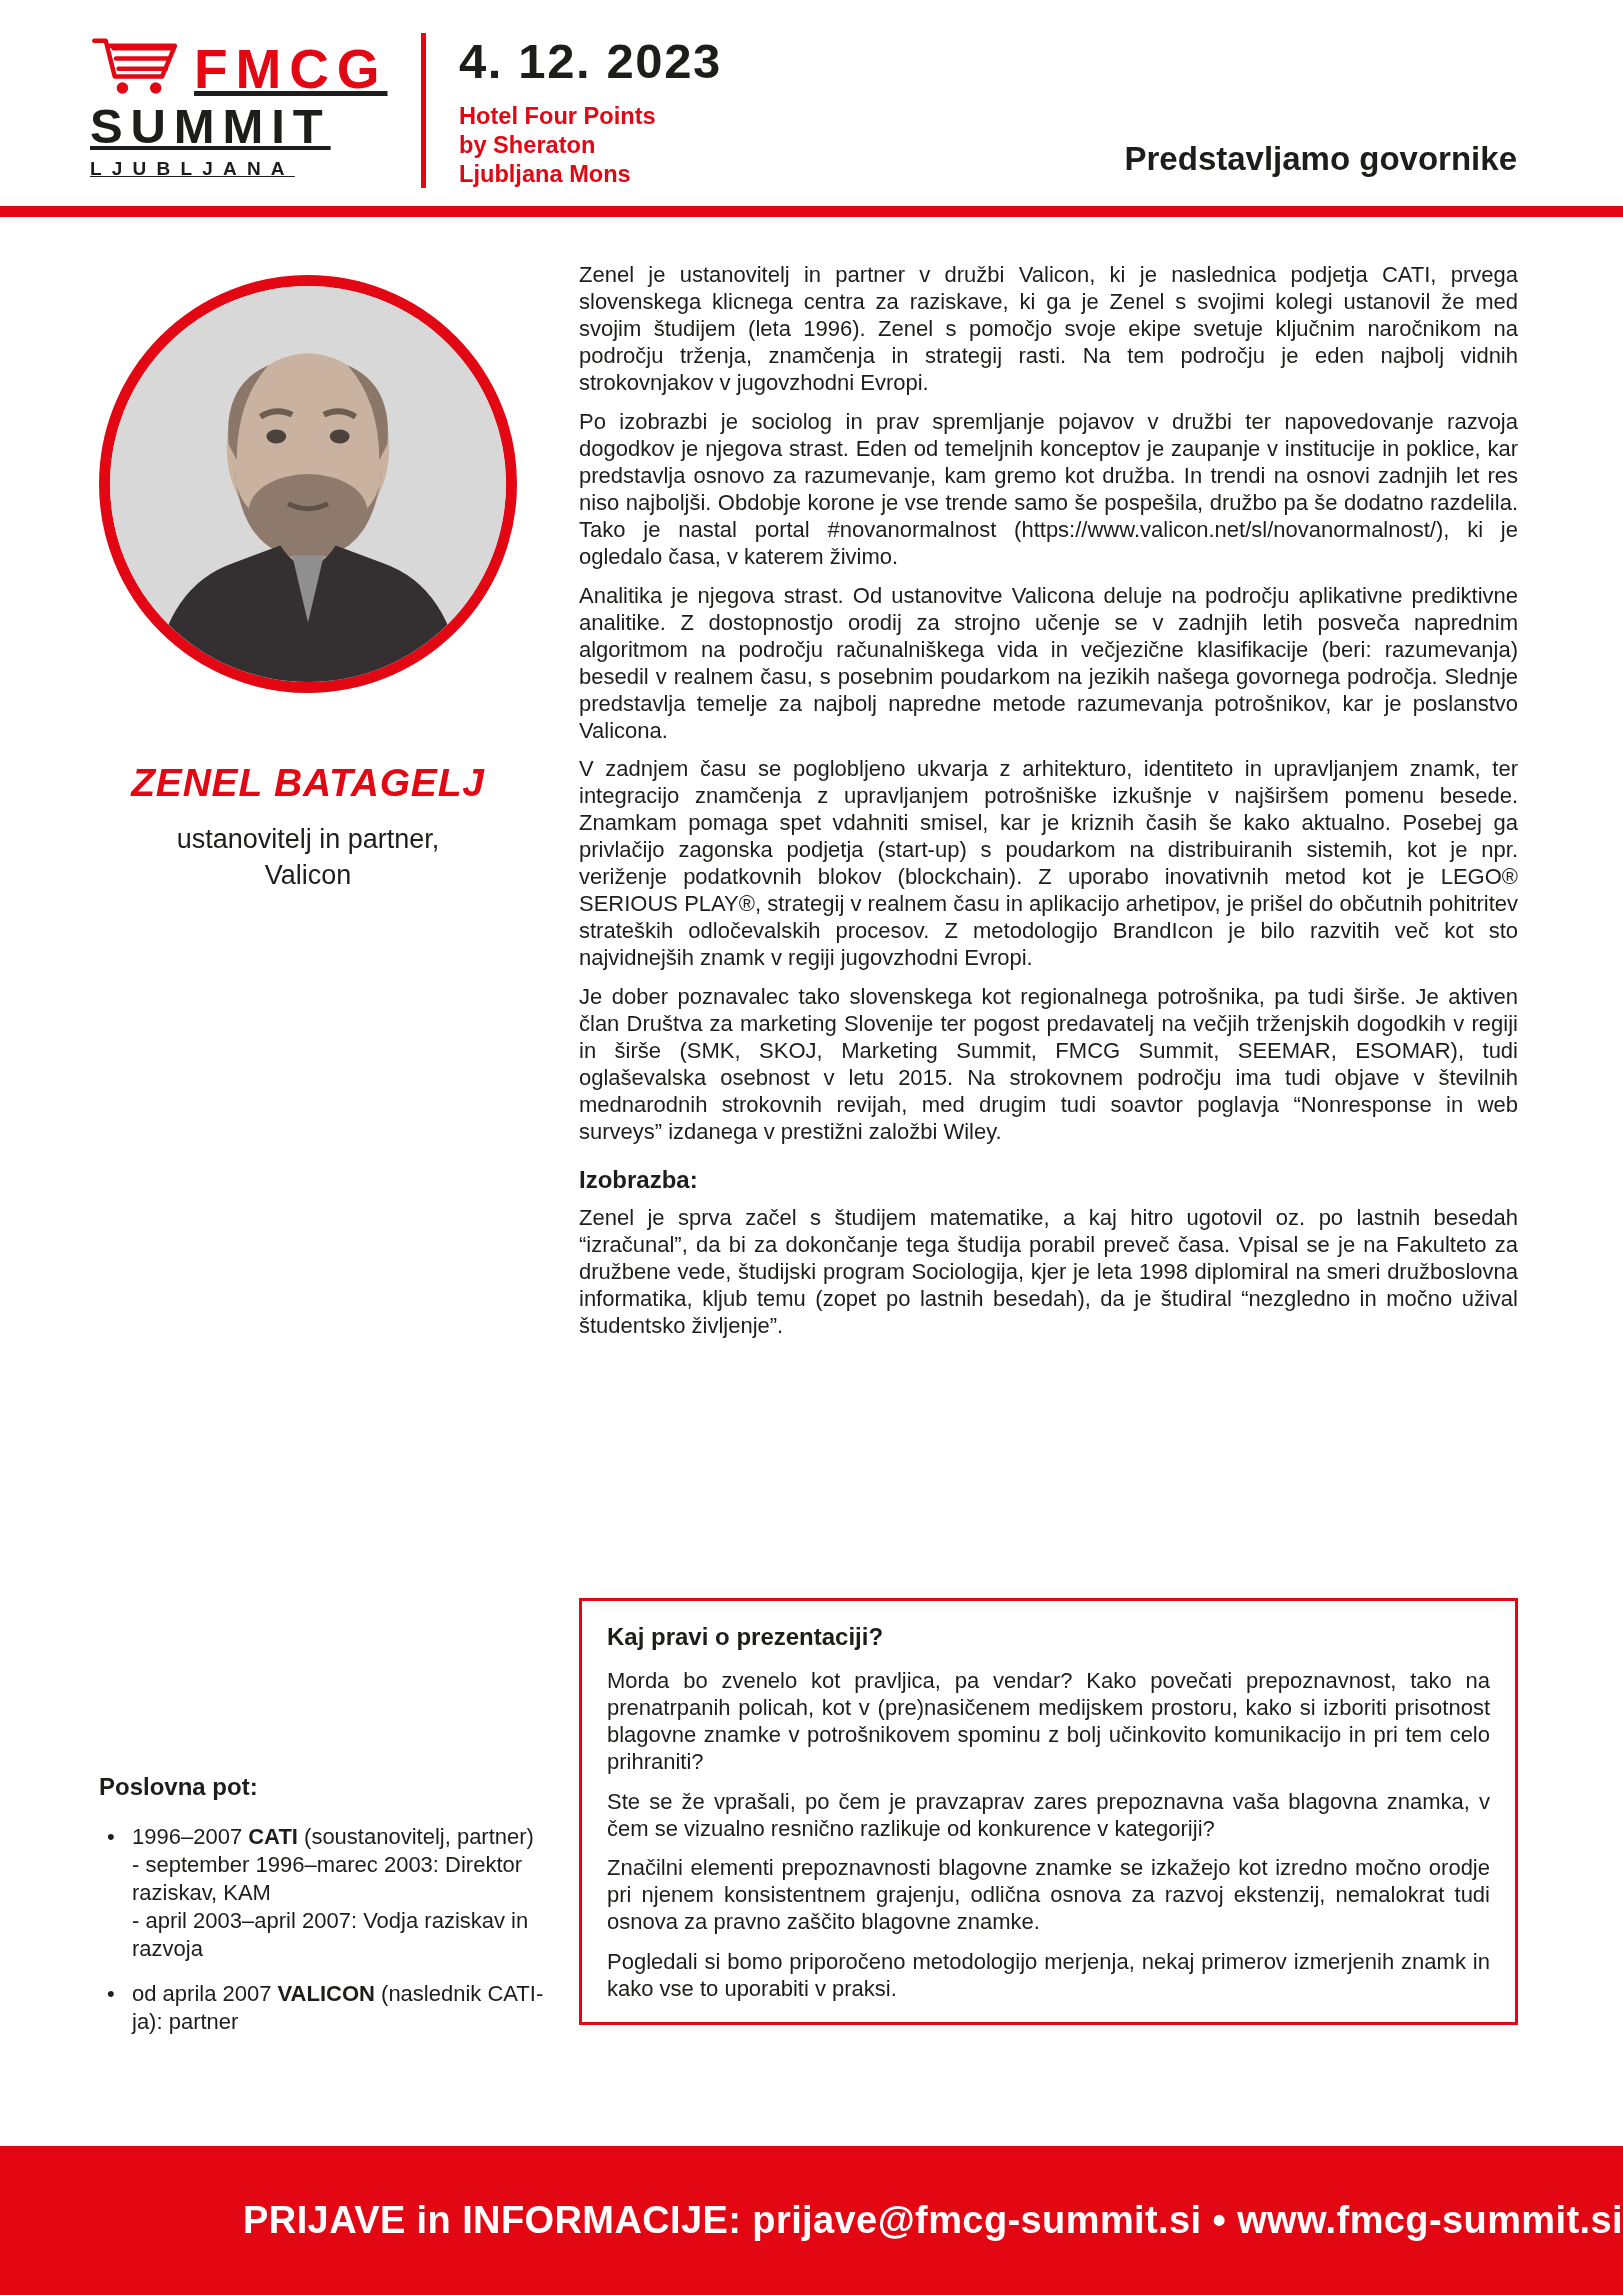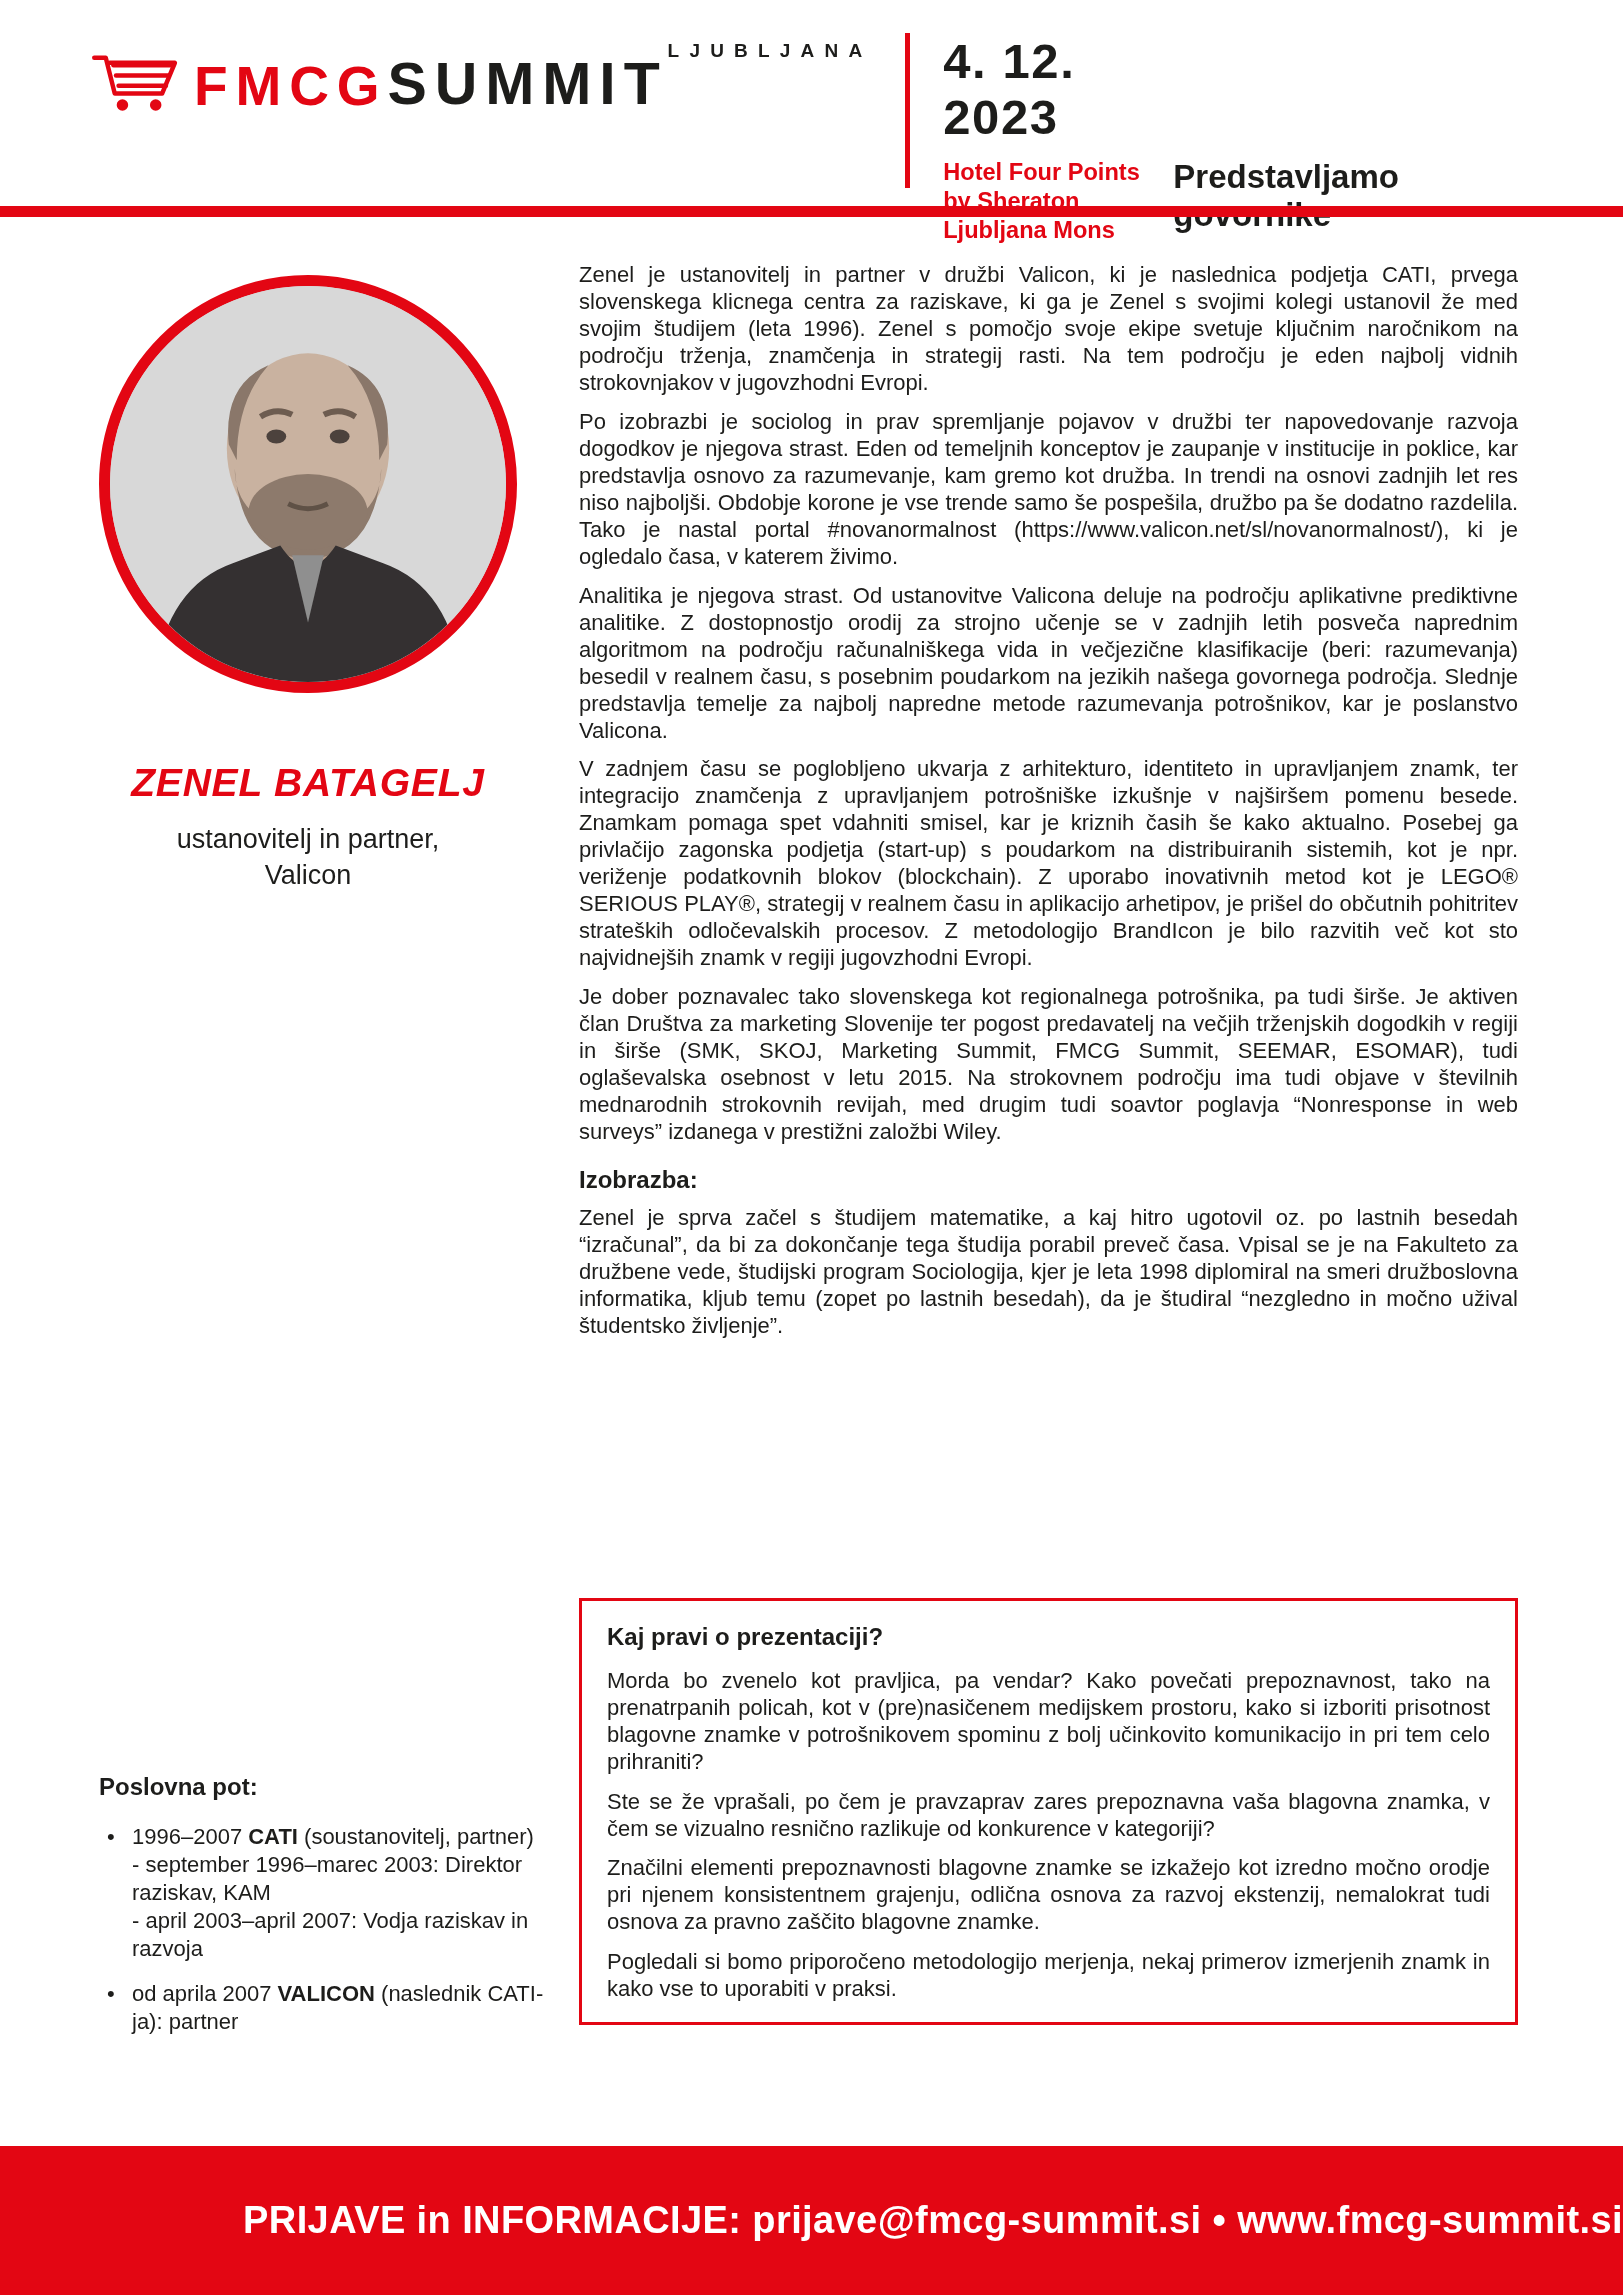--- a/index.html
+++ b/index.html
@@ -3,25 +3,25 @@
 <meta charset="utf-8">
 <title>FMCG Summit – Predstavljamo govornike</title>
 <style>
   html,body{margin:0;padding:0;background:#ffffff;}
   .page{
     position:relative;width:1623px;height:2295px;background:#ffffff;
     font-family:"Liberation Sans","DejaVu Sans",sans-serif;color:#1d1d1b;overflow:hidden;
   }
   
   .header{position:absolute;top:33px;left:90px;right:106px;display:flex;align-items:flex-start;}
-  .logo{display:flex;flex-direction:row;line-height:1;}
+  .logo{display:flex;flex-direction:column;line-height:1;text-decoration:underline;}
   .logo-row1{display:flex;align-items:flex-end;gap:11px;}
   .cart{width:93px;height:64px;display:inline-block;}
   .logo-fmcg{color:#e30613;font-weight:bold;font-size:55px;letter-spacing:7.9px;}
-  .logo-summit{font-weight:bold;font-size:59px;letter-spacing:7.9px;margin-top:22px;color:#1d1d1b;}
+  .logo-summit{font-weight:bold;font-size:49px;letter-spacing:7.9px;margin-top:5px;color:#1d1d1b;}
   .logo-city{font-weight:bold;font-size:19px;letter-spacing:10.2px;margin-top:7.9px;color:#1d1d1b;}
   .header-divider{width:5.5px;background:#e30613;height:155px;margin:0 33px;}
   .date-block{}
   .event-date{font-weight:bold;font-size:49px;color:#1d1d1b;letter-spacing:1.6px;}
   .venue{color:#e30613;font-weight:bold;font-size:23.6px;line-height:29px;margin-top:12.6px;}
   .tagline{margin-left:auto;align-self:flex-end;font-weight:bold;font-size:33px;padding-bottom:11px;color:#1d1d1b;}
   .red-bar{position:absolute;top:206px;left:0;width:100%;height:11px;background:#e30613;}
   
   .speaker-col{position:absolute;left:88px;top:275px;width:440px;text-align:center;}
   .photo-ring{

